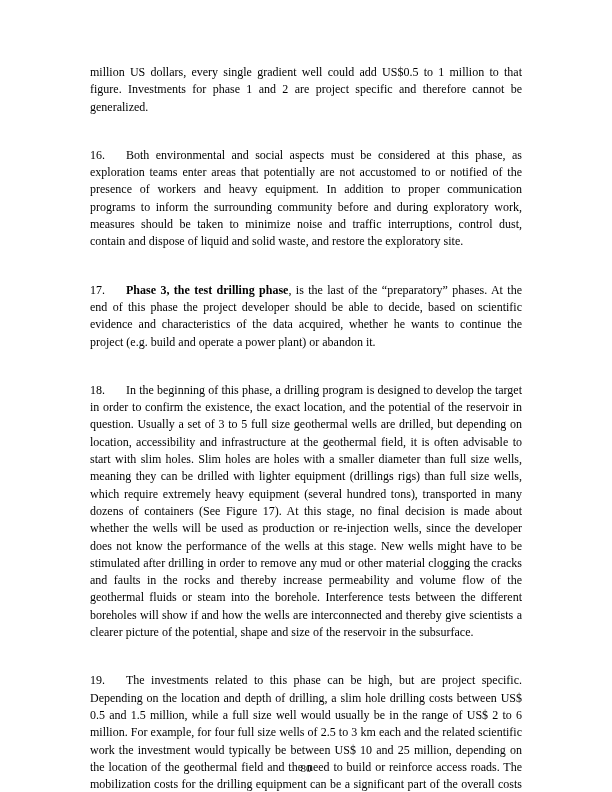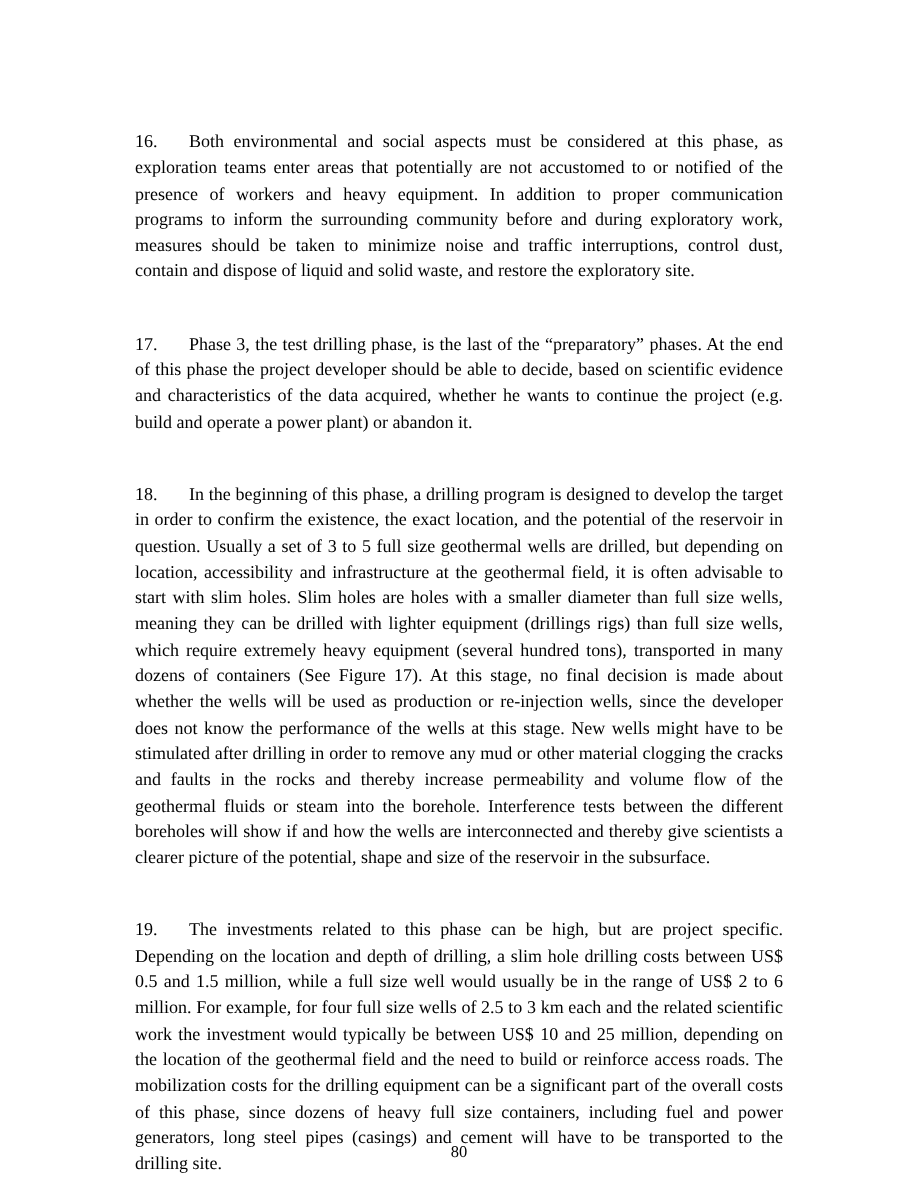--- a/index.html
+++ b/index.html
@@ -27,35 +27,36 @@
     line-height: 17.3px;
     text-align: justify;
     margin: 0 0 9px 0;
   }
   .pnum {
     display: inline-block;
     width: 36px;
     margin-top: 22px;
   }
   .run.bold {
-    font-weight: normal;
+    font-weight: bold;
   }
   .page-number {
     position: absolute;
     bottom: 18px;
     left: 0;
     right: 0;
     text-align: center;
     font-size: 11px;
   }
 </style>
 </head>
 <body>
 
 <main class="page">
   <section id="paragraphs">
+      <p class="para"><span class="run">million US dollars, every single gradient well could add US$0.5 to 1 million to that figure. Investments for phase 1 and 2 are project specific and therefore cannot be generalized.</span></p>
       <p class="para"><span class="pnum">16.</span><span class="run">Both environmental and social aspects must be considered at this phase, as exploration teams enter areas that potentially are not accustomed to or notified of the presence of workers and heavy equipment. In addition to proper communication programs to inform the surrounding community before and during exploratory work, measures should be taken to minimize noise and traffic interruptions, control dust, contain and dispose of liquid and solid waste, and restore the exploratory site.</span></p>
       <p class="para"><span class="pnum">17.</span><span class="run bold">Phase 3, the test drilling phase</span><span class="run">, is the last of the “preparatory” phases. At the end of this phase the project developer should be able to decide, based on scientific evidence and characteristics of the data acquired, whether he wants to continue the project (e.g. build and operate a power plant) or abandon it.</span></p>
       <p class="para"><span class="pnum">18.</span><span class="run">In the beginning of this phase, a drilling program is designed to develop the target in order to confirm the existence, the exact location, and the potential of the reservoir in question. Usually a set of 3 to 5 full size geothermal wells are drilled, but depending on location, accessibility and infrastructure at the geothermal field, it is often advisable to start with slim holes. Slim holes are holes with a smaller diameter than full size wells, meaning they can be drilled with lighter equipment (drillings rigs) than full size wells, which require extremely heavy equipment (several hundred tons), transported in many dozens of containers (See Figure 17). At this stage, no final decision is made about whether the wells will be used as production or re-injection wells, since the developer does not know the performance of the wells at this stage. New wells might have to be stimulated after drilling in order to remove any mud or other material clogging the cracks and faults in the rocks and thereby increase permeability and volume flow of the geothermal fluids or steam into the borehole. Interference tests between the different boreholes will show if and how the wells are interconnected and thereby give scientists a clearer picture of the potential, shape and size of the reservoir in the subsurface.</span></p>
       <p class="para"><span class="pnum">19.</span><span class="run">The investments related to this phase can be high, but are project specific. Depending on the location and depth of drilling, a slim hole drilling costs between US$ 0.5 and 1.5 million, while a full size well would usually be in the range of US$ 2 to 6 million. For example, for four full size wells of 2.5 to 3 km each and the related scientific work the investment would typically be between US$ 10 and 25 million, depending on the location of the geothermal field and the need to build or reinforce access roads. The mobilization costs for the drilling equipment can be a significant part of the overall costs of this phase, since dozens of heavy full size containers, including fuel and power generators, long steel pipes (casings) and cement will have to be transported to the drilling site.</span></p>
     </section>
   <footer class="page-number">80</footer>
 </main>
 
 </body></html>

